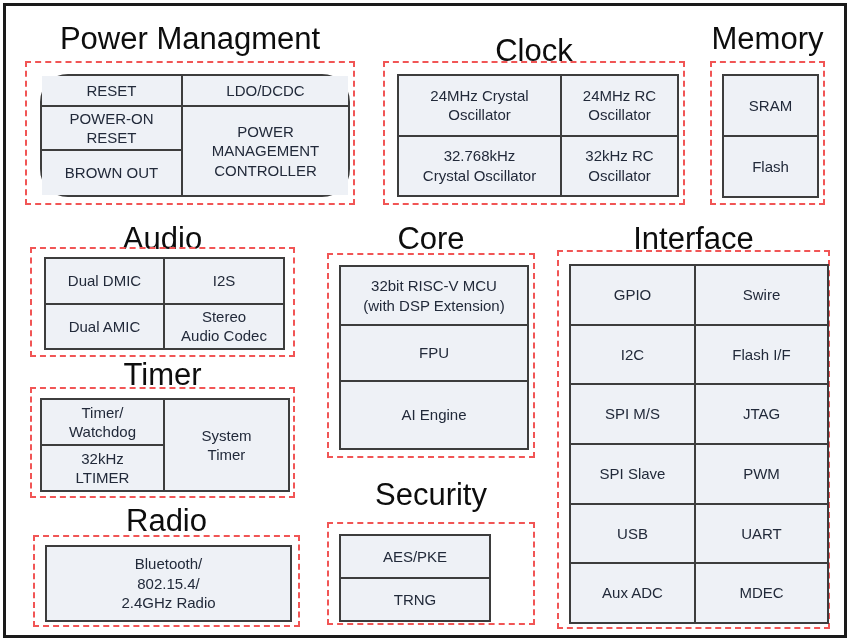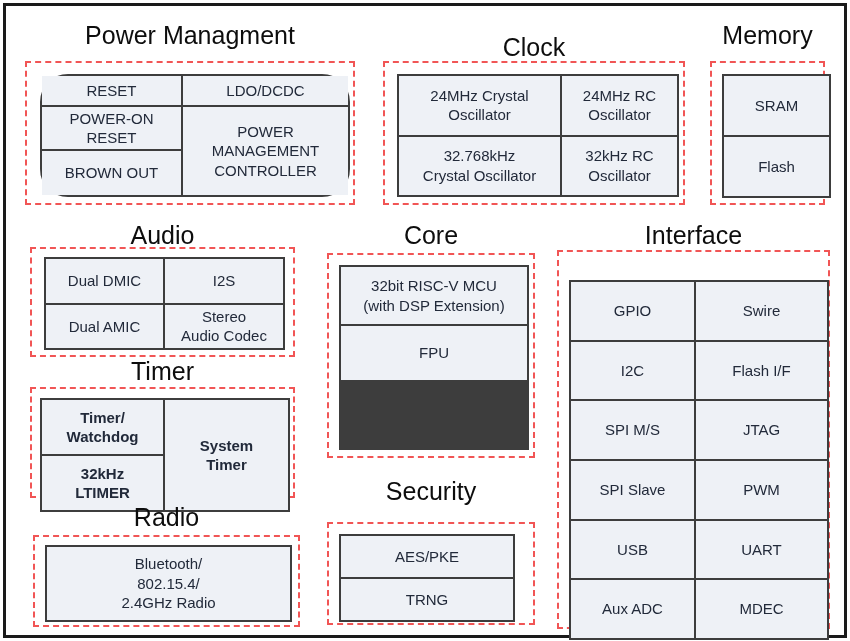--- a/index.html
+++ b/index.html
@@ -15,21 +15,21 @@
     overflow:hidden;
   }
   .frame {
     position:absolute; inset:3px;
     border:3px solid var(--outer-border, #1a1a1a);
     pointer-events:none;
   }
   .group-title {
     position:absolute;
     text-align:center;
-    font-size:25px;
+    font-size:31px;
     line-height:1.1;
     color: var(--title-text, #0d0d0d);
     white-space:nowrap;
   }
   .group {
     position:absolute;
     border:2px dashed var(--group-border, #f15555);
   }
   .grid {
     position:absolute;
@@ -60,21 +60,21 @@
   
   .t-clock  { left:383px; top:22px;  width:302px;margin-top:12px; }
   .b-clock  { left:383px; top:61px;  width:302px; height:144px; }
   .b-clock .grid { left:12px; top:11px; width:282px; height:123px;
                    grid-template-columns:161px 1fr;
                    grid-template-rows:1fr 1fr; }
 
   
   .t-memory { left:710px; top:22px;  width:115px; }
   .b-memory { left:710px; top:61px;  width:115px; height:144px; }
-  .b-memory .grid { left:10px; top:11px; width:109px; height:124px;
+  .b-memory .grid { left:10px; top:11px; width:97px; height:124px;
                     grid-template-columns:1fr;
                     grid-template-rows:1fr 1fr; }
 
   
   .t-audio  { left:30px;  top:222px; width:265px; }
   .b-audio  { left:30px;  top:247px; width:265px; height:110px; }
   .b-audio .grid { left:12px; top:8px; width:241px; height:93px;
                    grid-template-columns:117px 1fr;
                    grid-template-rows:1fr 1fr; }
 
@@ -83,34 +83,34 @@
   .b-core   { left:327px; top:253px; width:208px; height:205px; }
   .b-core .grid { left:10px; top:10px; width:190px; height:185px;
                   grid-template-columns:1fr;
                   grid-template-rows:57px 54px 1fr; }
 
   
   .t-interface { left:557px; top:222px; width:273px; }
   .b-interface { left:557px; top:250px; width:273px; height:379px; }
   .b-interface .grid { left:10px; top:12px; width:260px; height:360px;
                        grid-template-columns:123px 1fr;
-                       grid-template-rows:repeat(6, 1fr);margin-top:16px; }
+                       grid-template-rows:repeat(6, 1fr); }
 
   
   .t-timer  { left:30px;  top:358px; width:265px; }
   .b-timer  { left:30px;  top:387px; width:265px; height:111px; }
-  .b-timer .grid { left:8px; top:9px; width:250px; height:114px;
+  .b-timer .grid { left:8px; top:9px; width:250px; height:94px;
                    grid-template-columns:121px 1fr;
-                   grid-template-rows:1fr 1fr;font-weight:bold; }
+                   grid-template-rows:1fr 1fr; }
   .c-system-timer { grid-column:2; grid-row:1 / span 2; }
 
   
   .t-security { left:327px; top:478px; width:208px; }
   .b-security { left:327px; top:522px; width:208px; height:103px; }
-  .b-security .grid { left:10px; top:10px; width:176px; height:88px;
+  .b-security .grid { left:10px; top:10px; width:152px; height:88px;
                       grid-template-columns:1fr;
                       grid-template-rows:1fr 1fr; }
 
   
   .t-radio  { left:33px;  top:504px; width:267px; }
   .b-radio  { left:33px;  top:535px; width:267px; height:92px; }
   .b-radio .grid { left:10px; top:8px; width:247px; height:77px;
                    grid-template-columns:1fr;
                    grid-template-rows:1fr; }
 </style>
@@ -166,20 +166,21 @@
 Audio Codec</div>
     </div>
   </div>
 
   <div class="group-title t-core">Core</div>
   <div class="group b-core">
     <div class="grid">
       <div class="cell">32bit RISC-V MCU
 (with DSP Extension)</div>
       <div class="cell">FPU</div>
+      <div class="cell">AI Engine</div>
     </div>
   </div>
 
   <div class="group-title t-interface">Interface</div>
   <div class="group b-interface">
     <div class="grid">
       <div class="cell">GPIO</div>
       <div class="cell">Swire</div>
       <div class="cell">I2C</div>
       <div class="cell">Flash I/F</div>

